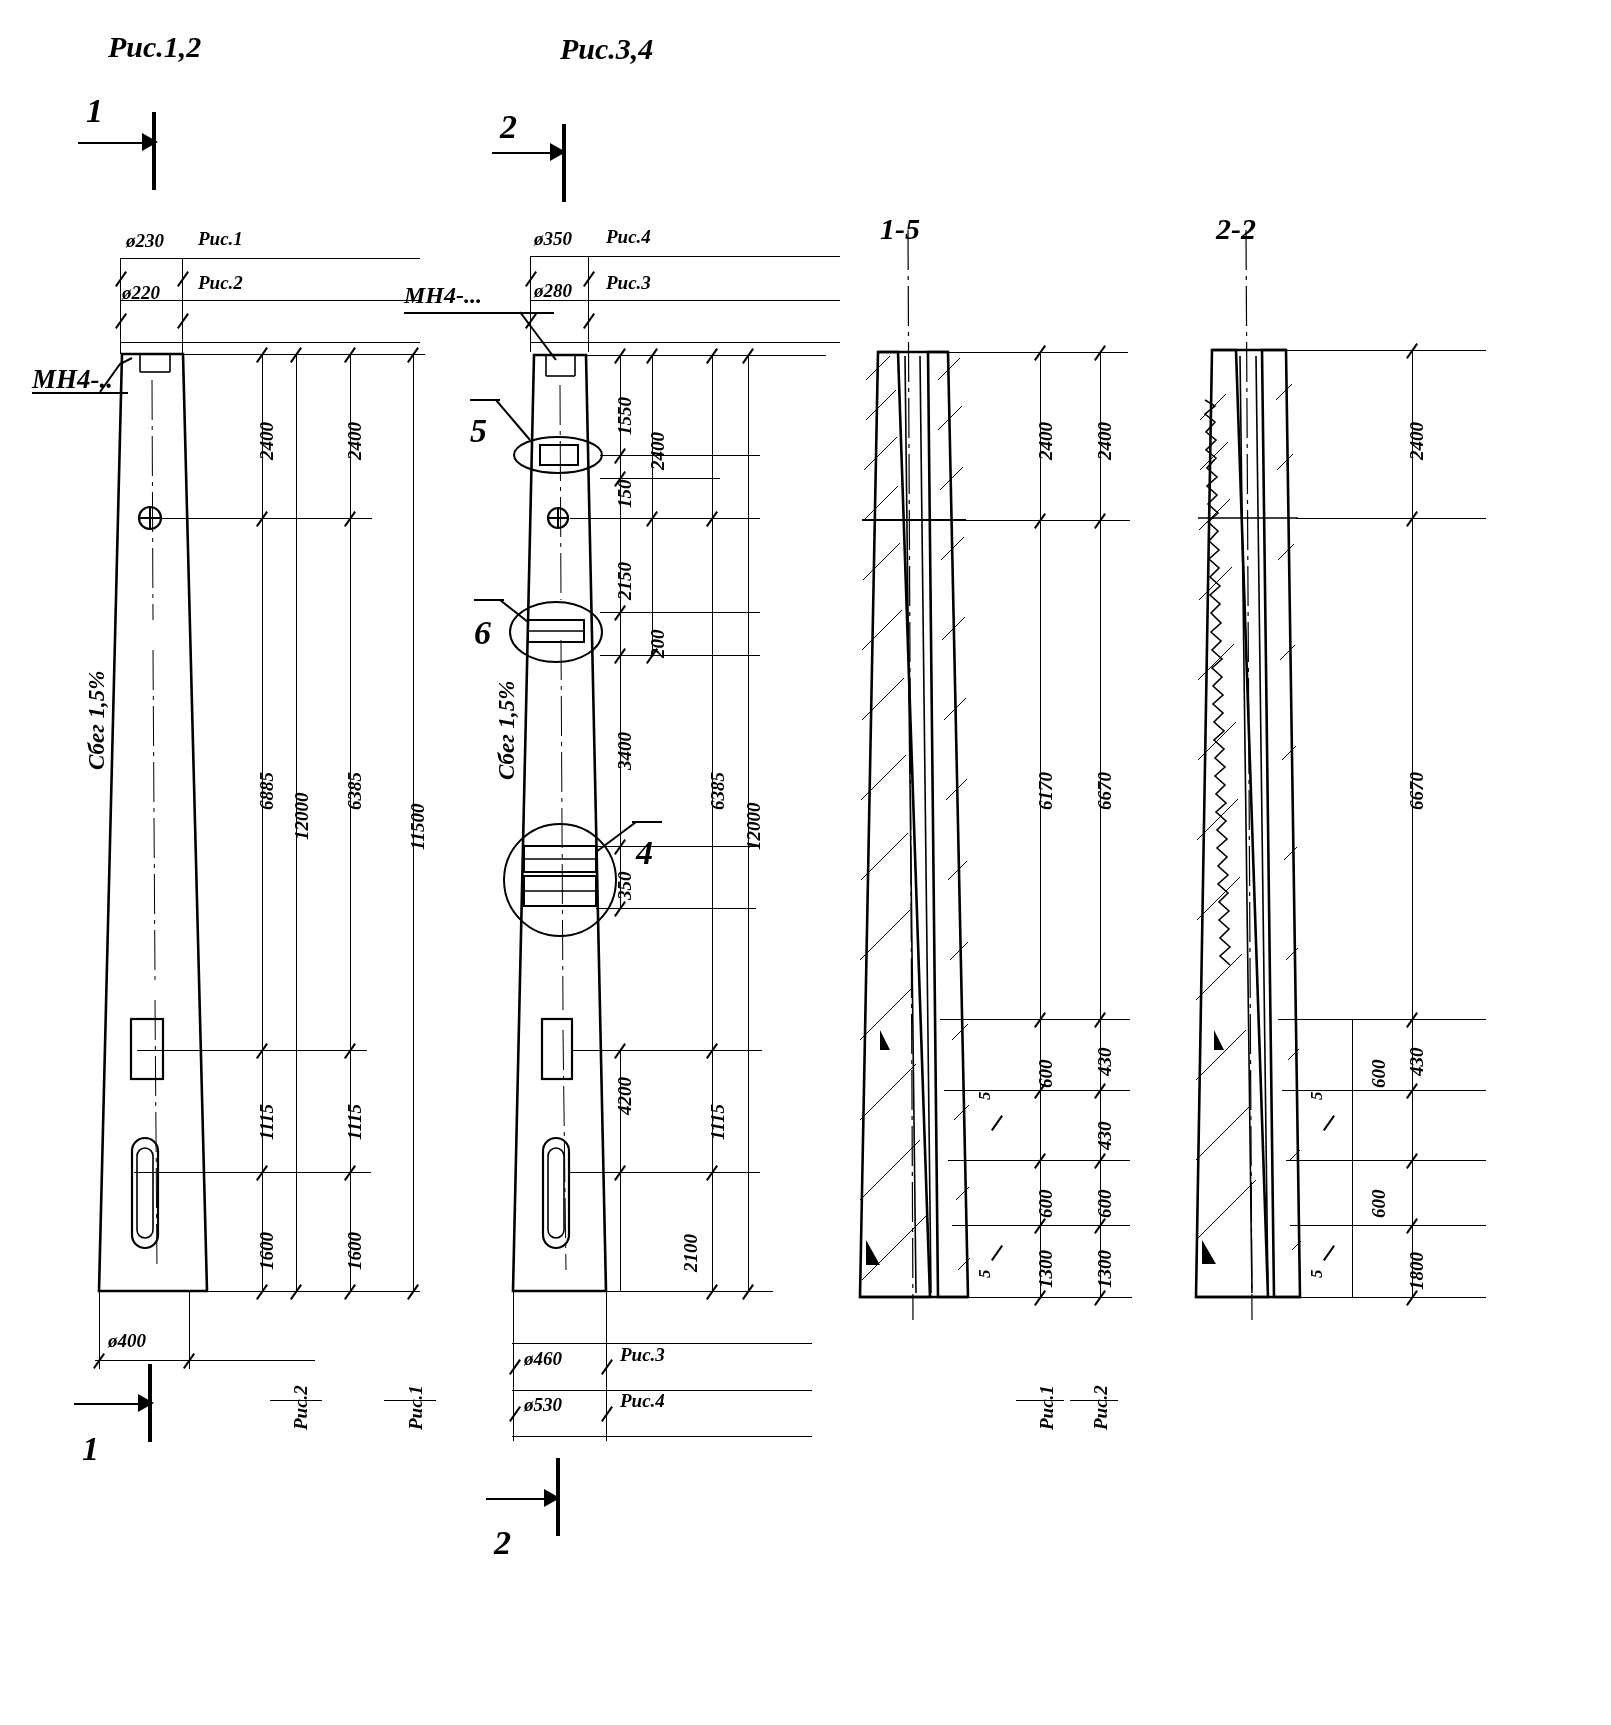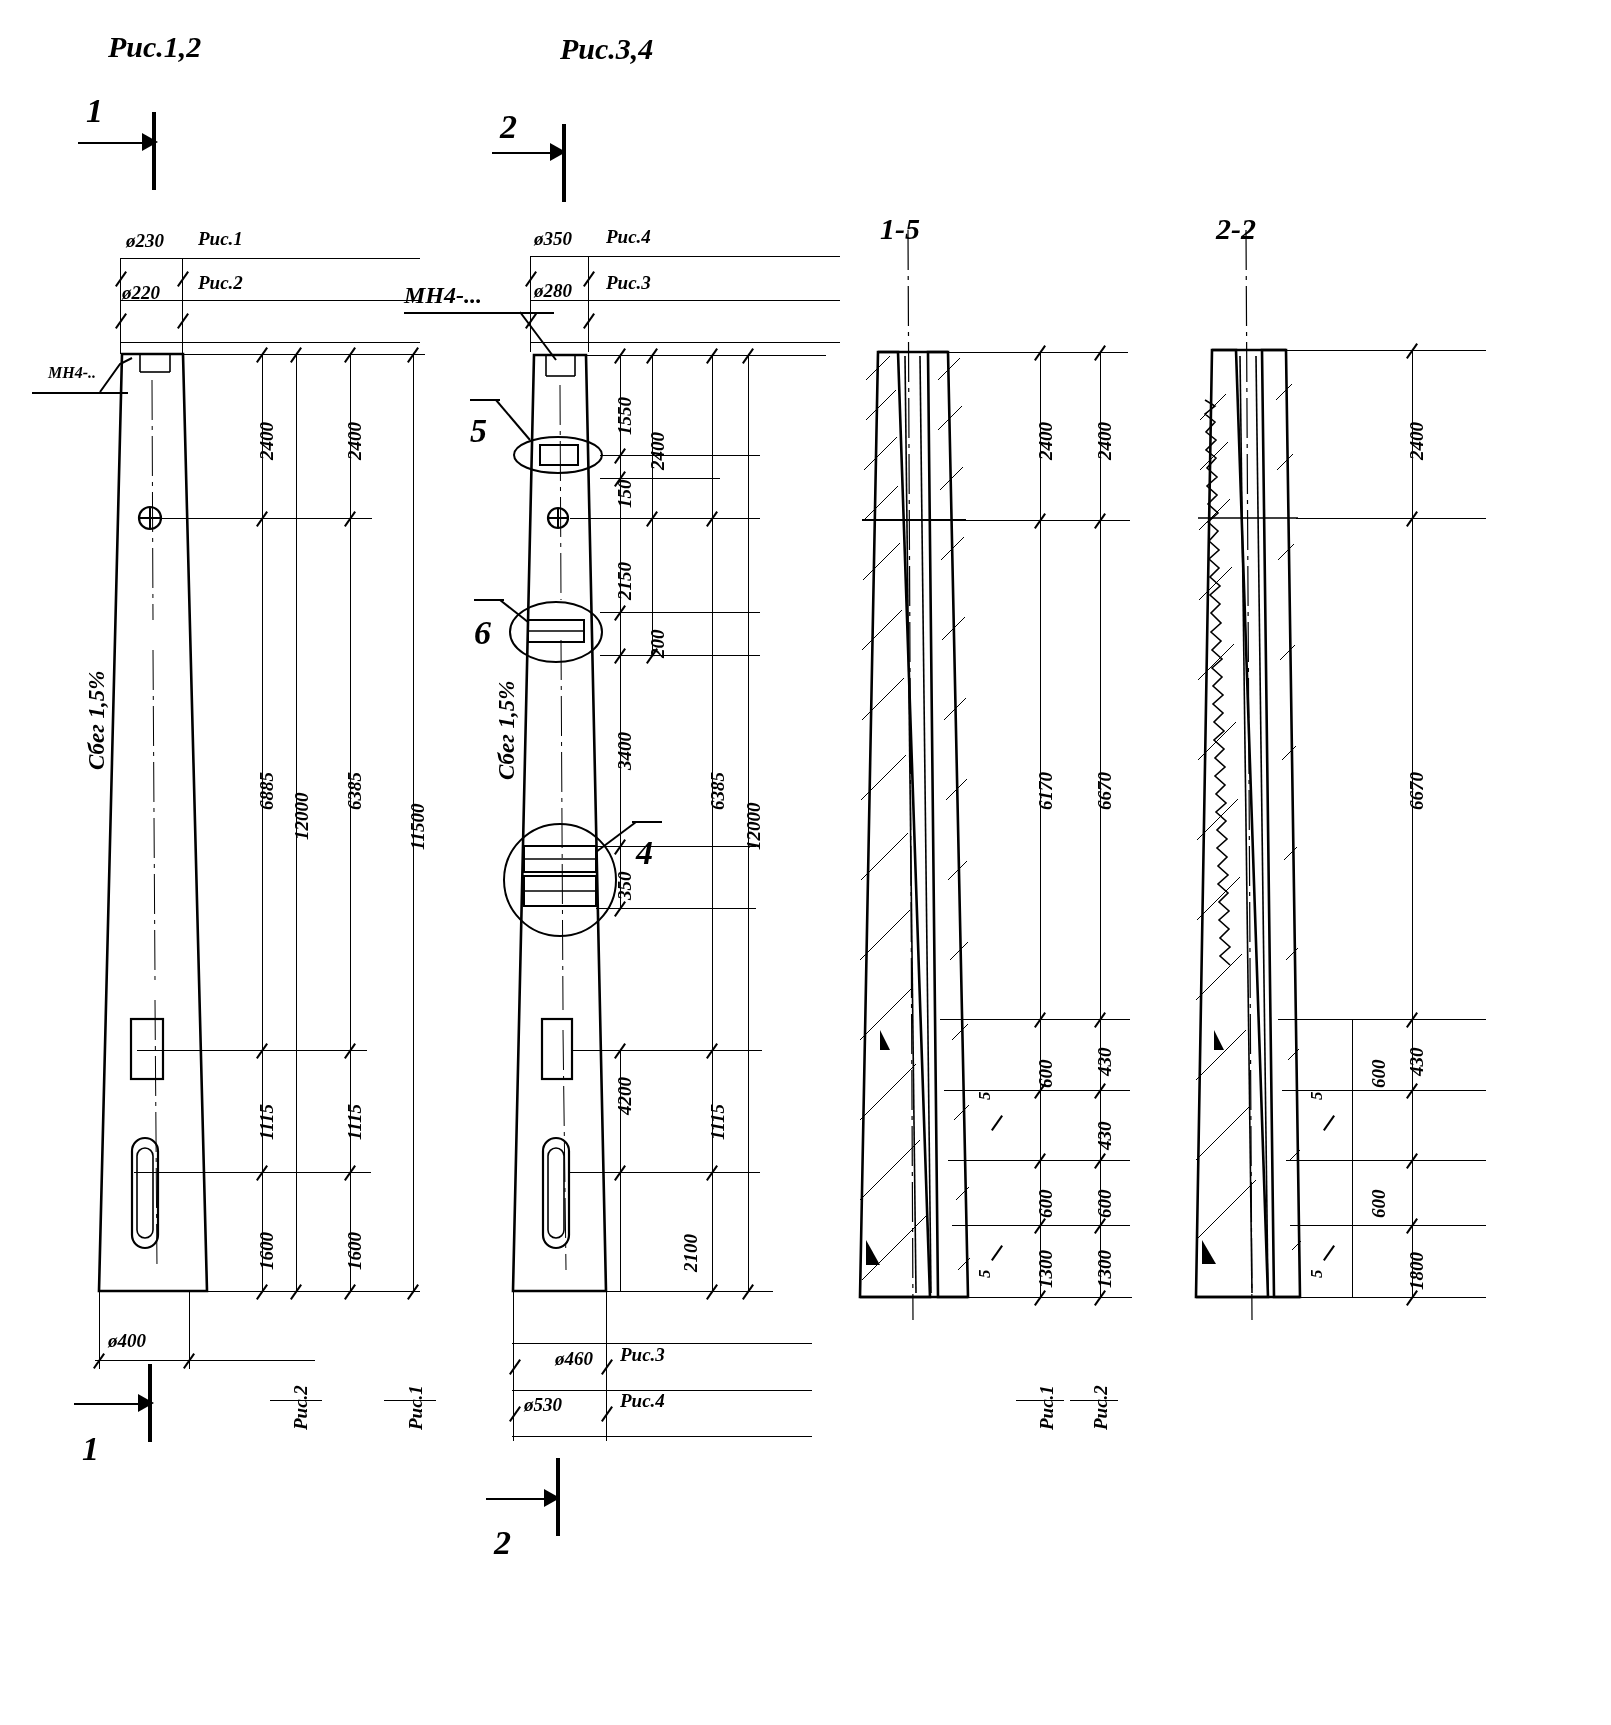--- a/index.html
+++ b/index.html
@@ -82,21 +82,21 @@
     <rect x="131" y="1019" width="32" height="60" fill="none" stroke="#000" stroke-width="2.2"></rect>
 
     <rect x="132" y="1138" width="26" height="110" rx="13" fill="none" stroke="#000" stroke-width="2.2"></rect>
     <rect x="137" y="1148" width="16" height="90" rx="8" fill="none" stroke="#000" stroke-width="1.6"></rect>
   </svg>
 
   <div class="h2" style="left:32px;top:392px;width:96px;"></div>
   <svg style="position:absolute;left:0;top:0;width:400px;height:420px;">
     <polyline points="100,392 120,364 132,358" fill="none" stroke="#000" stroke-width="2"></polyline>
   </svg>
-  <div class="num lbl" style="left:48px;top:364px;font-size:16px;">МН4-..</div>
+  <div class="num lbl" style="left:32px;top:364px;font-size:27px;">МН4-..</div>
 
   <div class="vlbl num" style="left:84px;top:770px;font-size:23px;">Сбег 1,5%</div>
 
   <div class="h" style="left:183px;top:354px;width:242px;"></div>
   <div class="h" style="left:160px;top:518px;width:212px;"></div>
   <div class="h" style="left:137px;top:1050px;width:230px;"></div>
   <div class="h" style="left:134px;top:1172px;width:237px;"></div>
   <div class="h" style="left:100px;top:1291px;width:320px;"></div>
 
   <div class="v" style="left:262px;top:354px;height:937px;"></div>
@@ -259,21 +259,21 @@
 
   <div class="h" style="left:512px;top:1343px;width:300px;"></div>
   <div class="h" style="left:512px;top:1390px;width:300px;"></div>
   <div class="h" style="left:512px;top:1436px;width:300px;"></div>
   <div class="v" style="left:513px;top:1291px;height:150px;"></div>
   <div class="v" style="left:606px;top:1291px;height:150px;"></div>
   <div class="tick" style="left:506px;top:1366px;"></div>
   <div class="tick" style="left:598px;top:1366px;"></div>
   <div class="tick" style="left:506px;top:1413px;"></div>
   <div class="tick" style="left:598px;top:1413px;"></div>
-  <div class="num lbl" style="left:524px;top:1348px;margin-left:31px;">ø460</div>
+  <div class="num lbl" style="left:524px;top:1348px;">ø460</div>
   <div class="num lbl" style="left:620px;top:1344px;">Рис.3</div>
   <div class="num lbl" style="left:524px;top:1394px;">ø530</div>
   <div class="num lbl" style="left:620px;top:1390px;">Рис.4</div>
 
   <svg style="position:absolute;left:0;top:0;width:1611px;height:1725px;">
 
     <polygon points="878,352 898,352 930,1297 860,1297" fill="none" stroke="#000" stroke-width="2.6"></polygon>
     <polygon points="928,352 948,352 968,1297 938,1297" fill="none" stroke="#000" stroke-width="2.6"></polygon>
     <line x1="878" y1="352" x2="948" y2="352" stroke="#000" stroke-width="2.6"></line>
     <line x1="860" y1="1297" x2="968" y2="1297" stroke="#000" stroke-width="2.6"></line>

